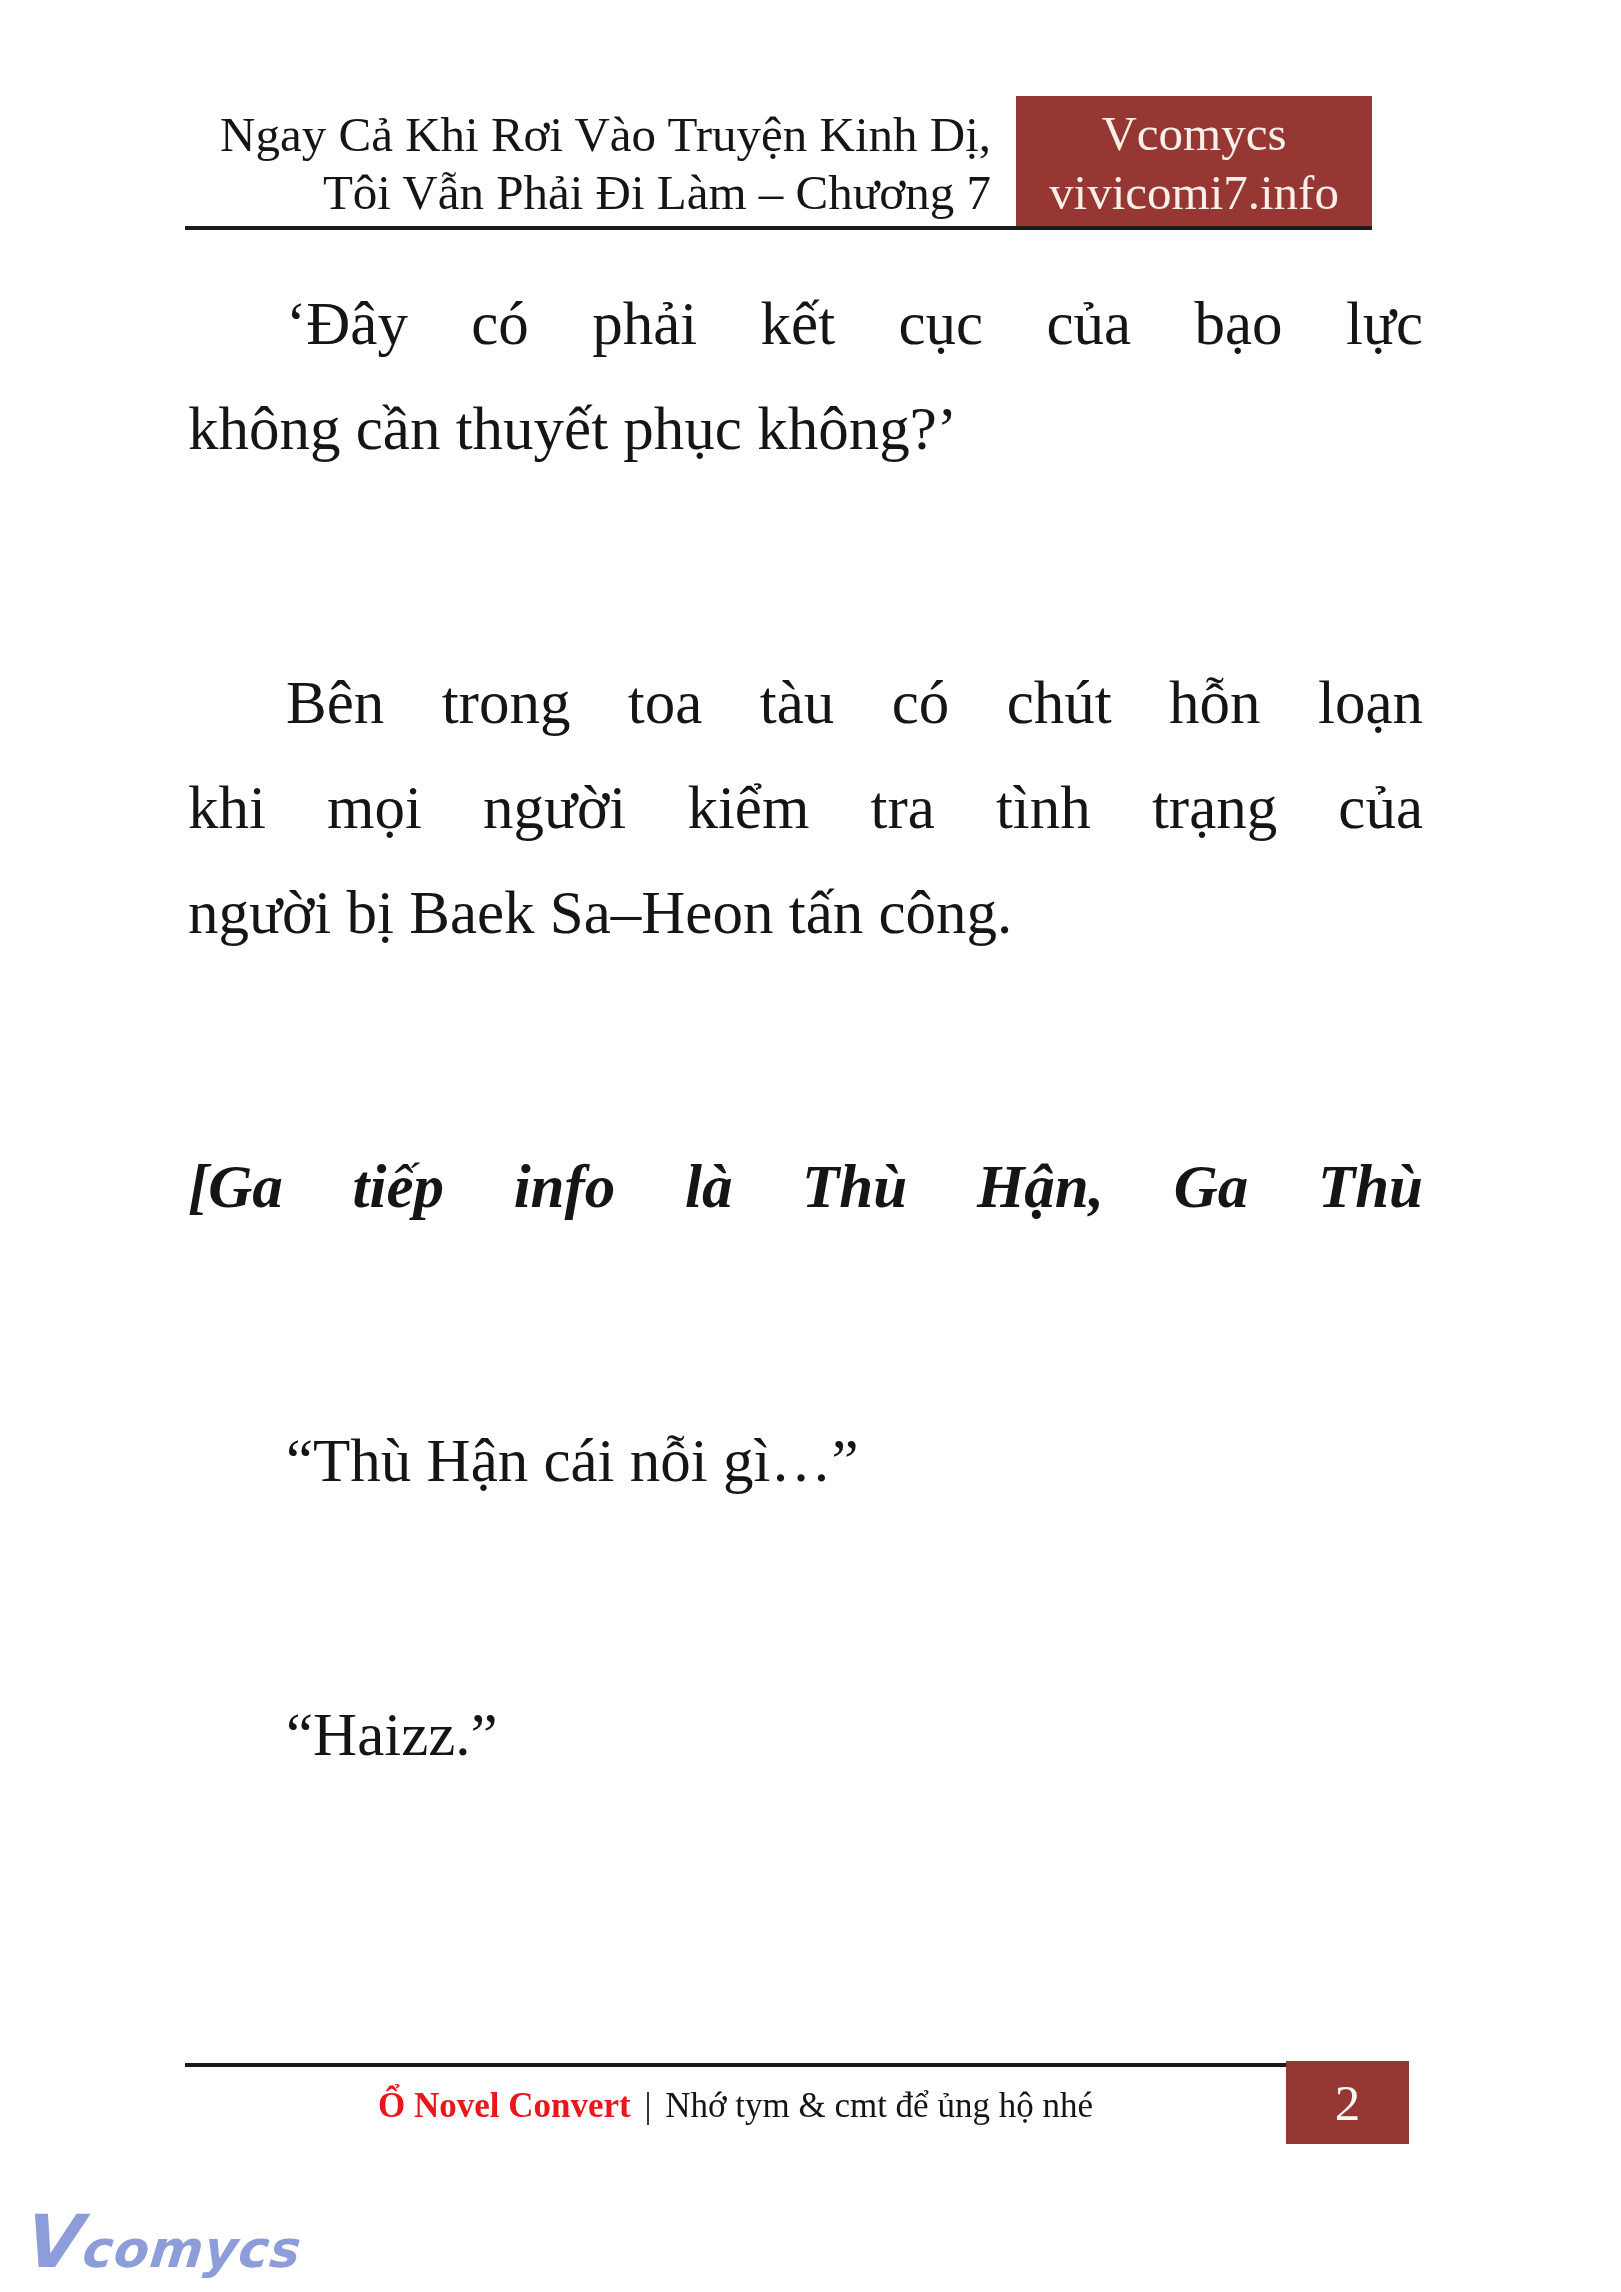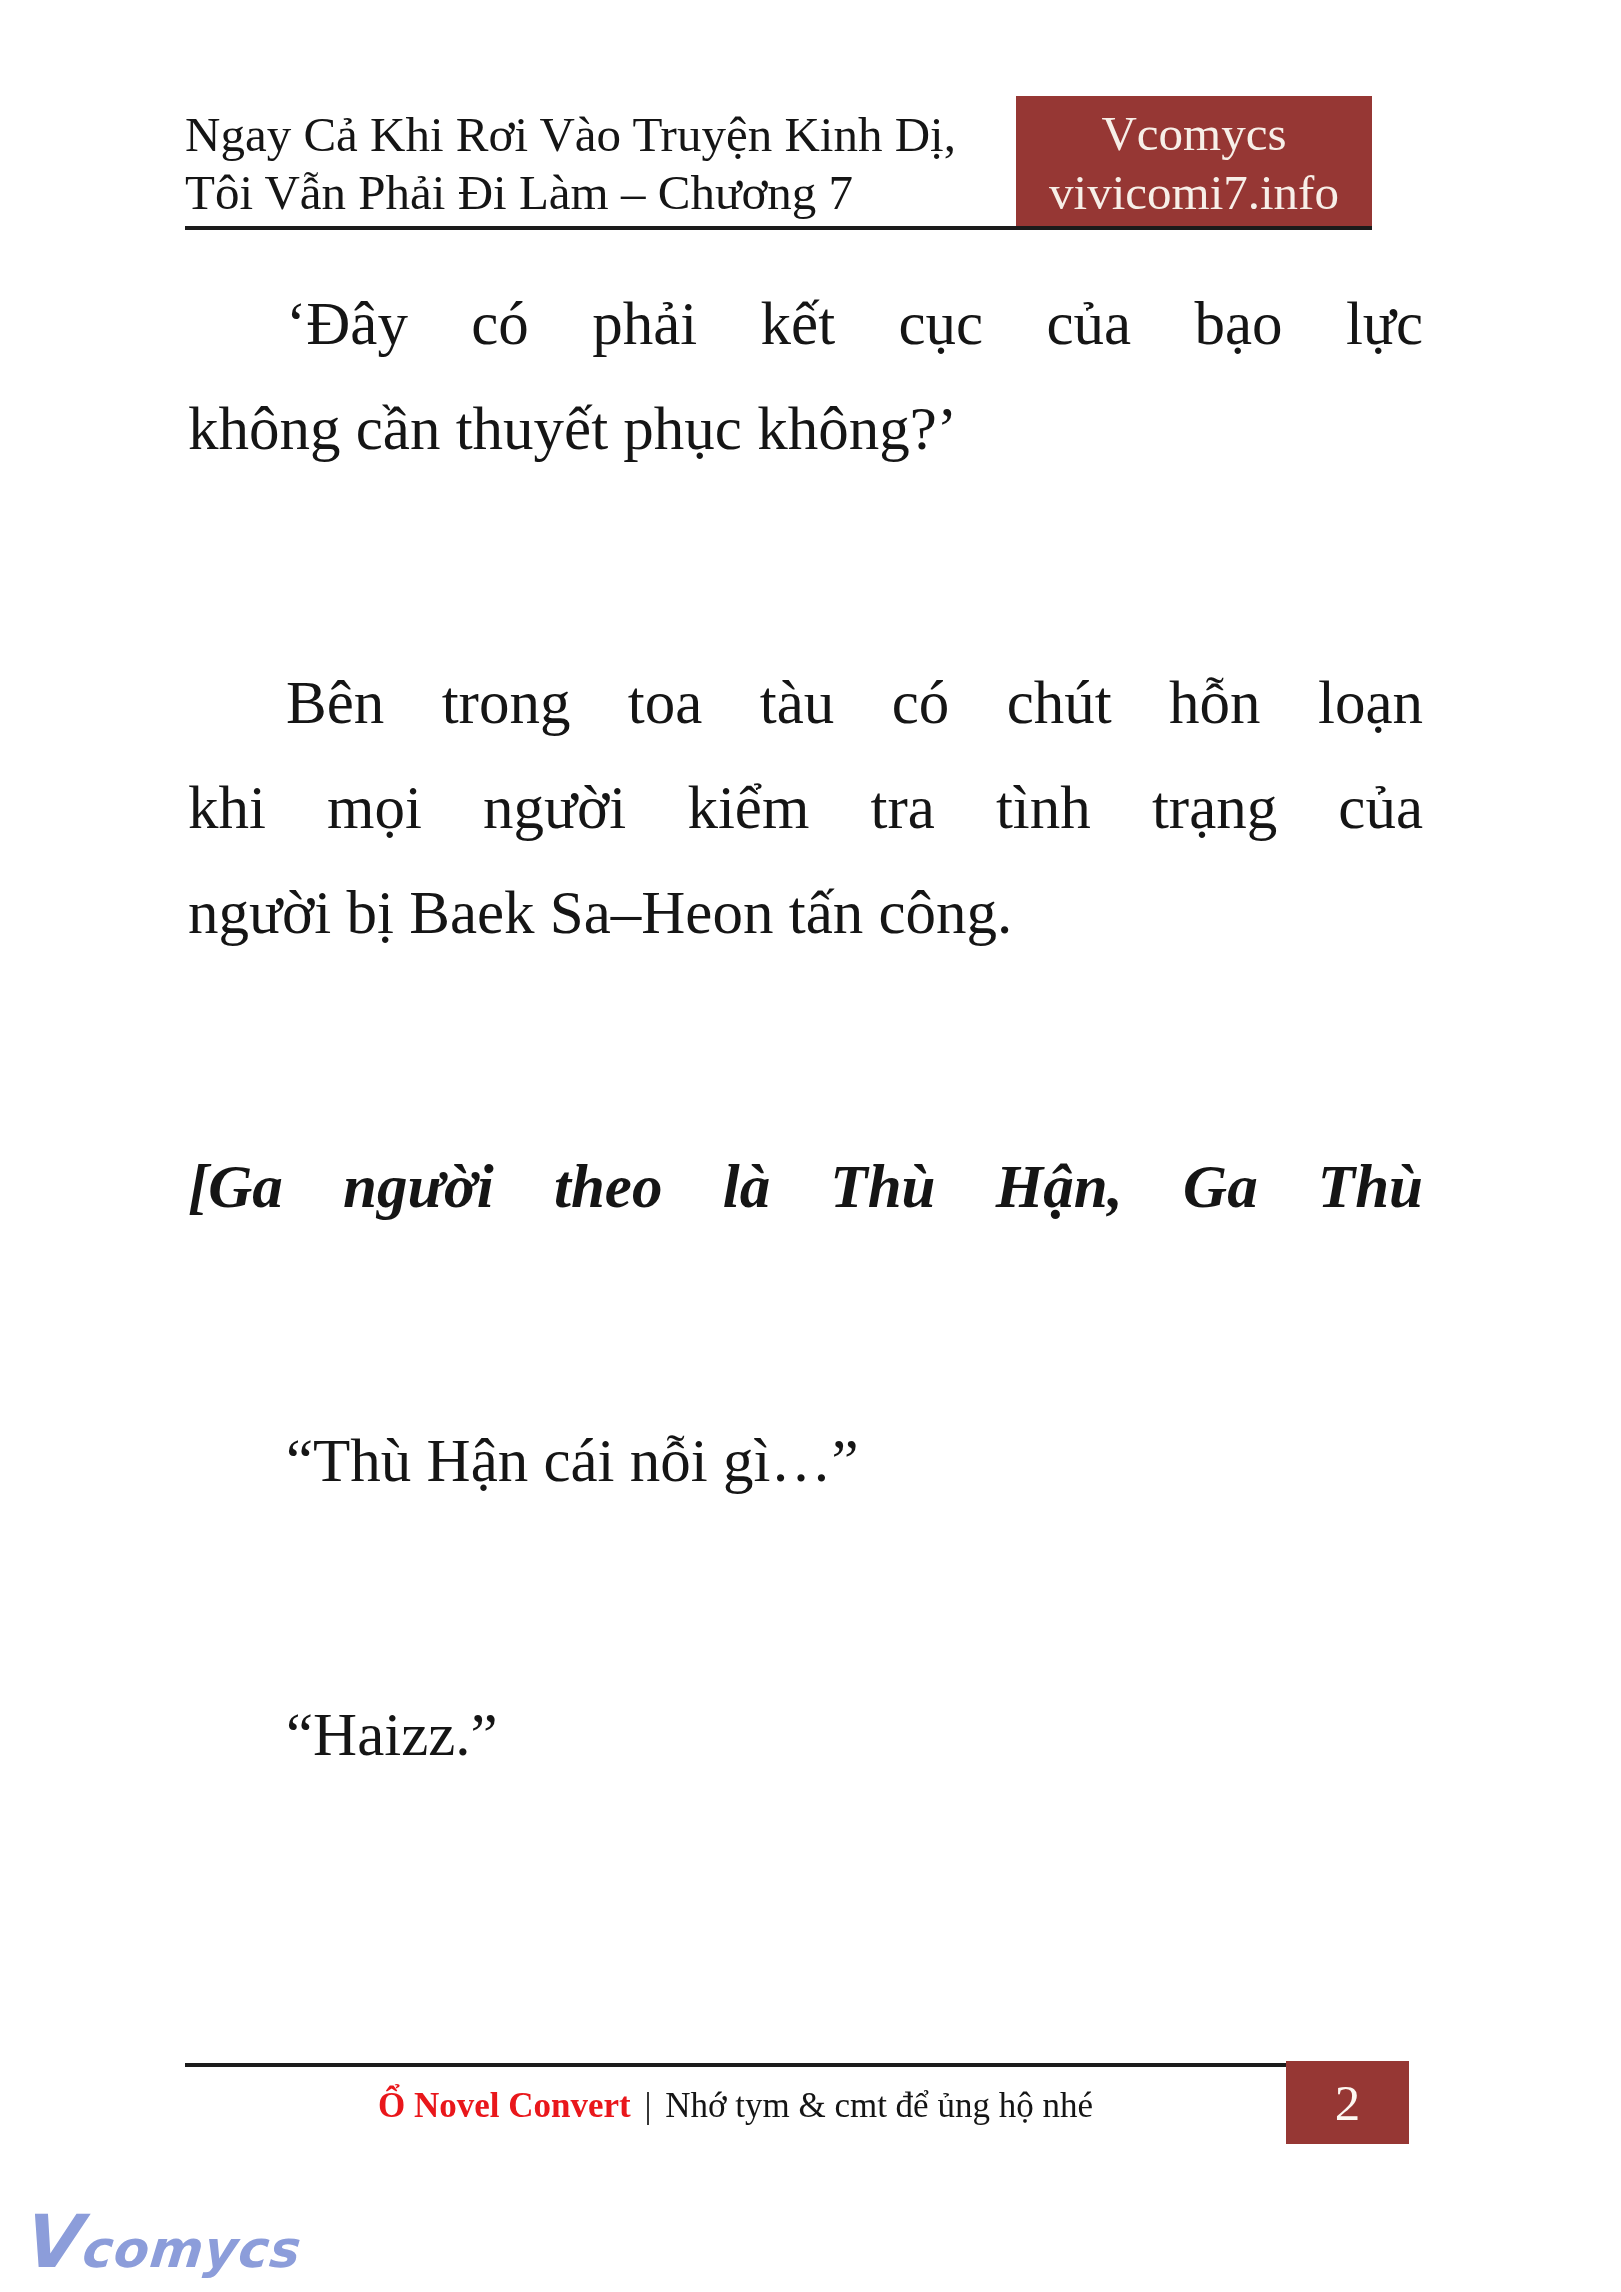--- a/index.html
+++ b/index.html
@@ -11,20 +11,21 @@
     font-family: "Liberation Serif", "DejaVu Serif", serif;
     color: #151515;
     overflow: hidden;
   }
 
   
   .header-title {
     position: absolute;
     left: 185px; top: 106px;
     width: 806px;
+    text-align: right;
     font-size: 49px;
     line-height: 58px;
     white-space: nowrap;
     font-family: Liberation Serif, serif;
   }
   .header-rule {
     position: absolute;
     left: 185px; top: 226px;
     width: 1187px; height: 3.9px;
     background: #1b1b1b;
@@ -122,21 +123,21 @@
       <div class="para normal indent">
         <div class="tline">‘Đây có phải kết cục của bạo lực</div>
         <div class="tline last">không cần thuyết phục không?’</div>
       </div>
       <div class="para normal indent">
         <div class="tline">Bên trong toa tàu có chút hỗn loạn</div>
         <div class="tline">khi mọi người kiểm tra tình trạng của</div>
         <div class="tline last">người bị Baek Sa–Heon tấn công.</div>
       </div>
       <div class="para bold-italic">
-        <div class="tline">[Ga người theo là Thù Hận, Ga Thù</div>
+        <div class="tline">[Ga tiếp info là Thù Hận, Ga Thù</div>
       </div>
       <div class="para normal indent">
         <div class="tline last">“Thù Hận cái nỗi gì…”</div>
       </div>
       <div class="para normal indent">
         <div class="tline last">“Haizz.”</div>
       </div>
     </div>
 
   <div class="footer-rule"></div>

